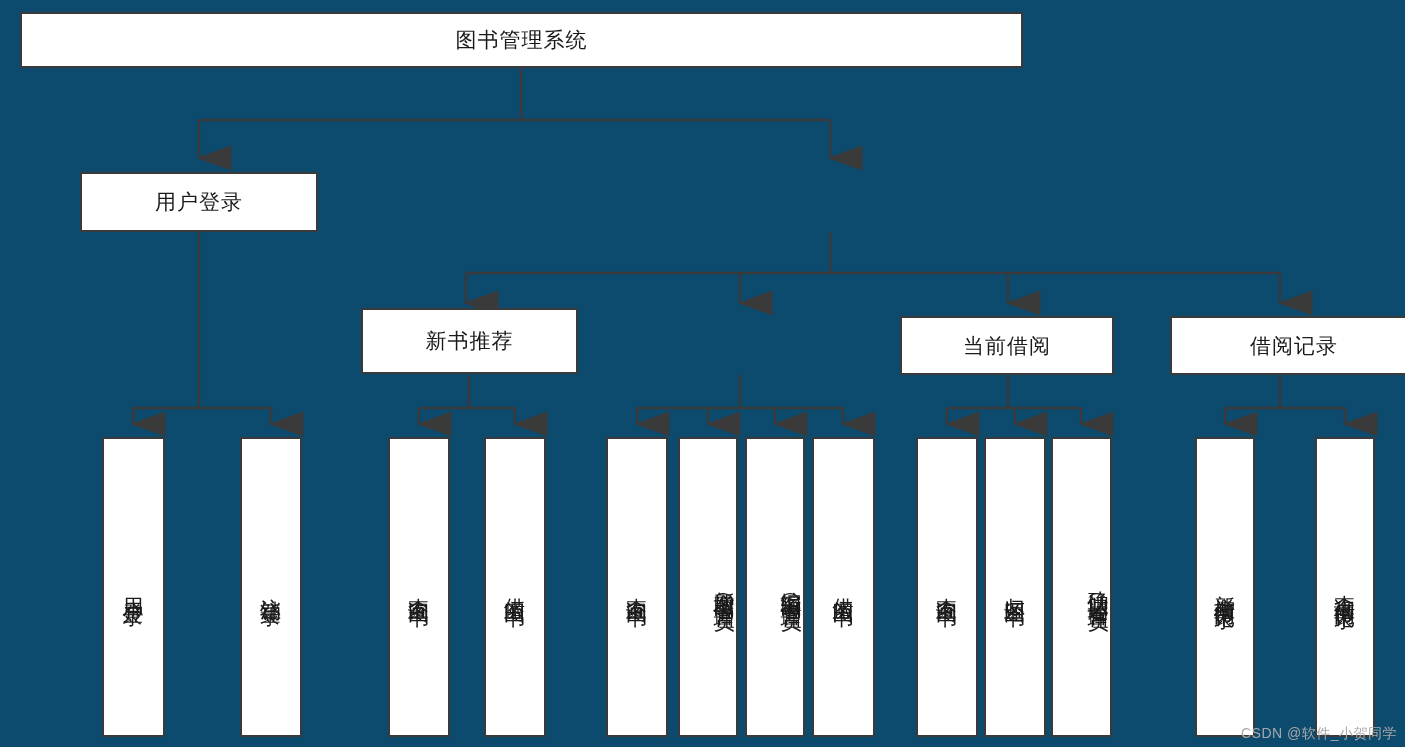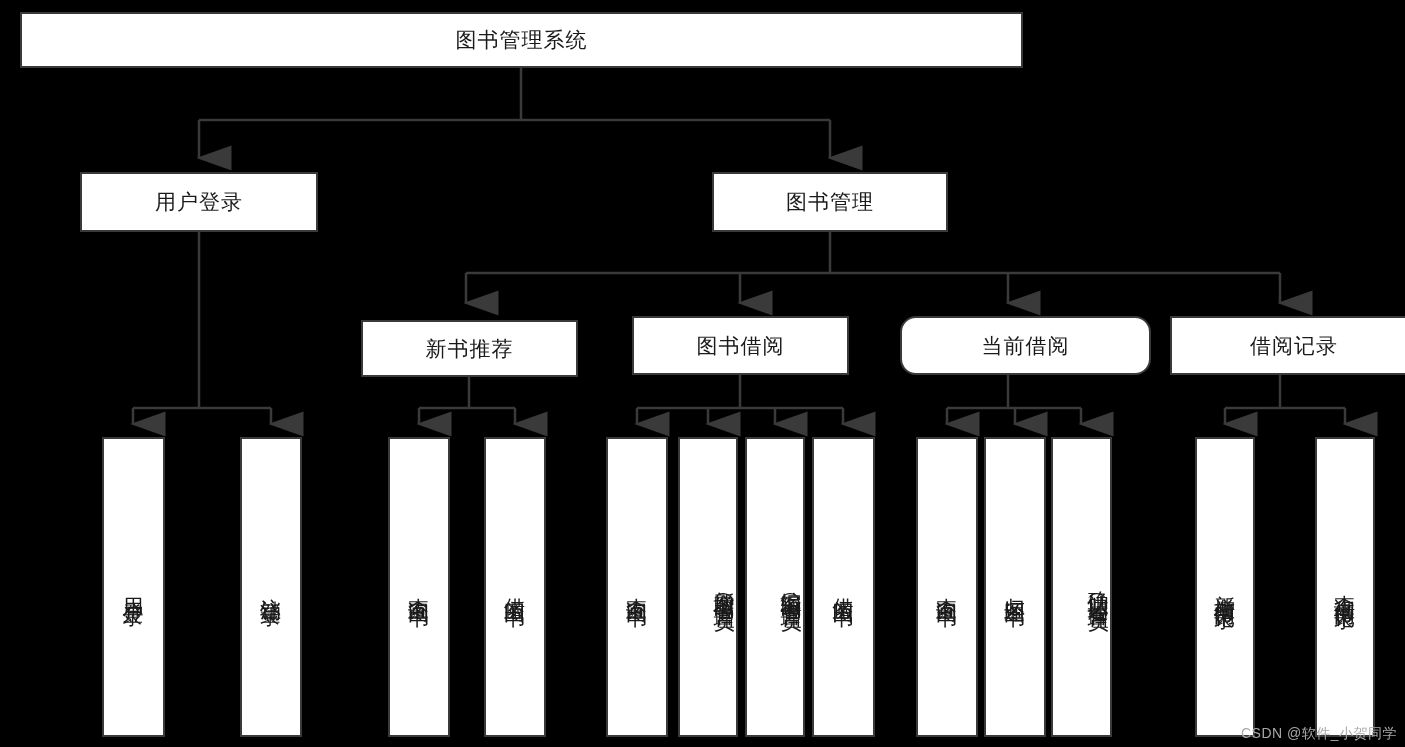--- a/index.html
+++ b/index.html
@@ -7,21 +7,21 @@
     padding: 0;
     background: #ffffff;
   }
   body {
     font-family: "Liberation Sans", "DejaVu Sans", sans-serif;
   }
   #canvas {
     position: relative;
     width: 1405px;
     height: 747px;
-    background: #000000;
+    background: #0c4a6e;
     overflow: hidden;
   }
   .node {
     position: absolute;
     box-sizing: border-box;
     border: 2.5px solid #3a3a3a;
     background: #ffffff;
     display: flex;
     align-items: center;
     justify-content: center;
@@ -118,25 +118,23 @@
       <path d="M 1280 375 L 1280 408"></path>
       <path d="M 1225 408 L 1345 408"></path>
       <path d="M 1225 408 L 1225 424" marker-end="url(#arrow)"></path>
       <path d="M 1345 408 L 1345 424" marker-end="url(#arrow)"></path>
     </g>
   </svg>
 
   <div class="node horiz" style="left: 20px; top: 12px; width: 1003px; height: 56px;">图书管理系统</div>
 
   <div class="node horiz" style="left: 80px; top: 172px; width: 238px; height: 60px;">用户登录</div>
-  <div class="node horiz" style="left: 712px; top: 172px; width: 236px; height: 60px;">图书管理</div>
 
-  <div class="node horiz" style="left: 361px; top: 320px; width: 217px; height: 57px;">新书推荐</div>
-  <div class="node horiz" style="left: 632px; top: 316px; width: 217px; height: 59px;">图书借阅</div>
-  <div class="node horiz" style="left: 900px; top: 316px; width: 251px; height: 59px; border-radius: 16px;">当前借阅</div>
+  <div class="node horiz" style="left: 361px; top: 308px; width: 217px; height: 66px;">新书推荐</div>
+  <div class="node horiz" style="left: 900px; top: 316px; width: 214px; height: 59px;">当前借阅</div>
   <div class="node horiz" style="left: 1170px; top: 316px; width: 248px; height: 59px;">借阅记录</div>
 
   <div class="node vert mid" style="left: 102px; top: 437px; width: 63px; height: 300px;">用户登录</div>
   <div class="node vert mid" style="left: 240px; top: 437px; width: 62px; height: 300px;">注销登录</div>
   <div class="node vert mid" style="left: 388px; top: 437px; width: 62px; height: 300px;">查询图书</div>
   <div class="node vert mid" style="left: 484px; top: 437px; width: 62px; height: 300px;">借阅图书</div>
   <div class="node vert mid" style="left: 606px; top: 437px; width: 62px; height: 300px;">查询图书</div>
   <div class="node vert tall" style="left: 678px; top: 437px; width: 60px; height: 300px;">新增图书（管理员）</div>
   <div class="node vert tall" style="left: 745px; top: 437px; width: 60px; height: 300px;">编辑图书（管理员）</div>
   <div class="node vert mid" style="left: 812px; top: 437px; width: 63px; height: 300px;">借阅图书</div>

